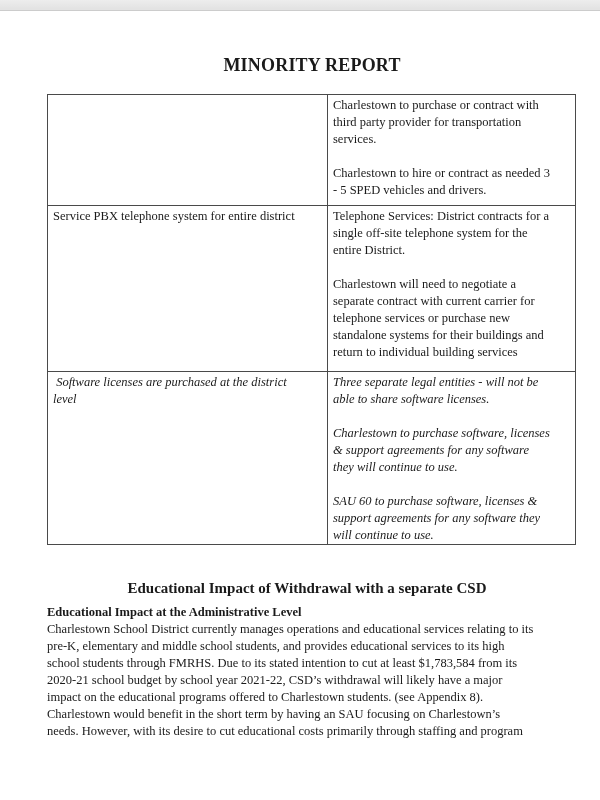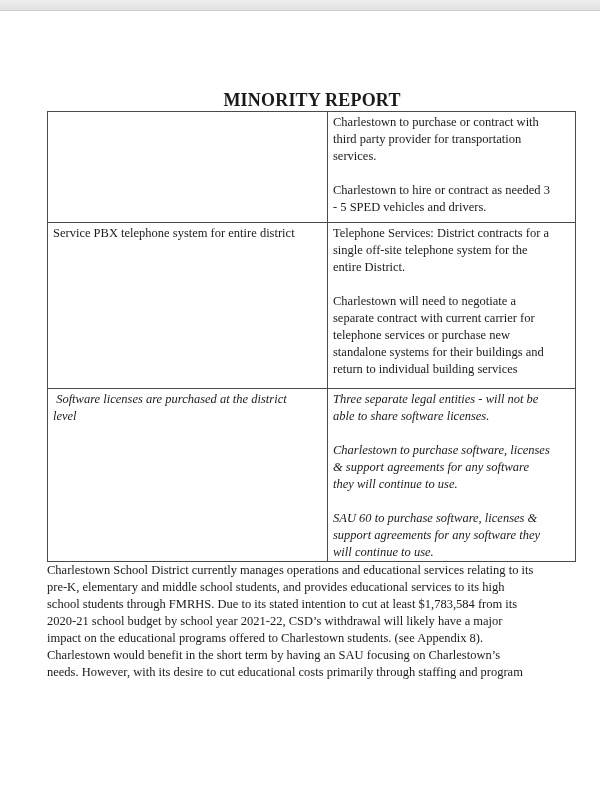--- a/index.html
+++ b/index.html
@@ -14,29 +14,30 @@
   .page-gap-bar {
     height: 10px;
     background: linear-gradient(180deg, #ededed 0%, #e3e3e3 85%);
     border-bottom: 1px solid #cccccc;
   }
   .content {
     margin-left: 47px;
     width: 520px;
   }
   .doc-title {
-    margin: 79px 0 0 0;
+    margin: 44px 0 0 0;
     padding-left: 10px;
     font-size: 18px;
     line-height: 21px;
     font-weight: bold;
     text-align: center;
     letter-spacing: 0.2px;
   }
   table.comparison {
+    margin-top: 18px;
     border-collapse: collapse;
     table-layout: fixed;
     width: 520px;
   }
   table.comparison td {
     border: 1px solid #4a4a4a;
     vertical-align: top;
     padding: 2px 4px 0 5px;
     font-size: 12.5px;
     line-height: 17px;
@@ -111,21 +112,23 @@
 &amp; support agreements for any software
 they will continue to use.
 
 SAU 60 to purchase software, licenses &amp;
 support agreements for any software they
 will continue to use.</td>
       </tr>
     </tbody>
   </table>
 
+  <h2 class="section-heading">Educational Impact of Withdrawal with a separate CSD</h2>
 
+  <h3 class="section-subheading">Educational Impact at the Administrative Level</h3>
 
   <p class="body-paragraph">Charlestown School District currently manages operations and educational services relating to its
 pre-K, elementary and middle school students, and provides educational services to its high
 school students through FMRHS. Due to its stated intention to cut at least $1,783,584 from its
 2020-21 school budget by school year 2021-22, CSD’s withdrawal will likely have a major
 impact on the educational programs offered to Charlestown students. (see Appendix 8).
 Charlestown would benefit in the short term by having an SAU focusing on Charlestown’s
 needs. However, with its desire to cut educational costs primarily through staffing and program</p>
 
 </div>

